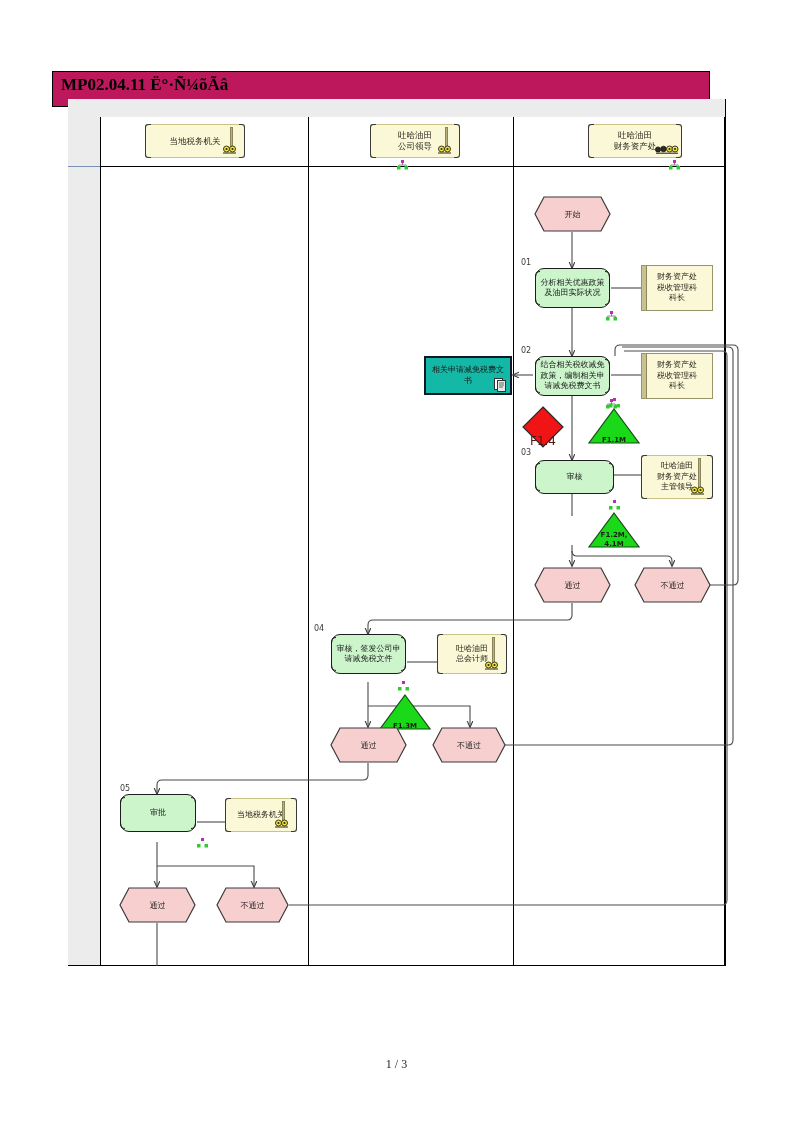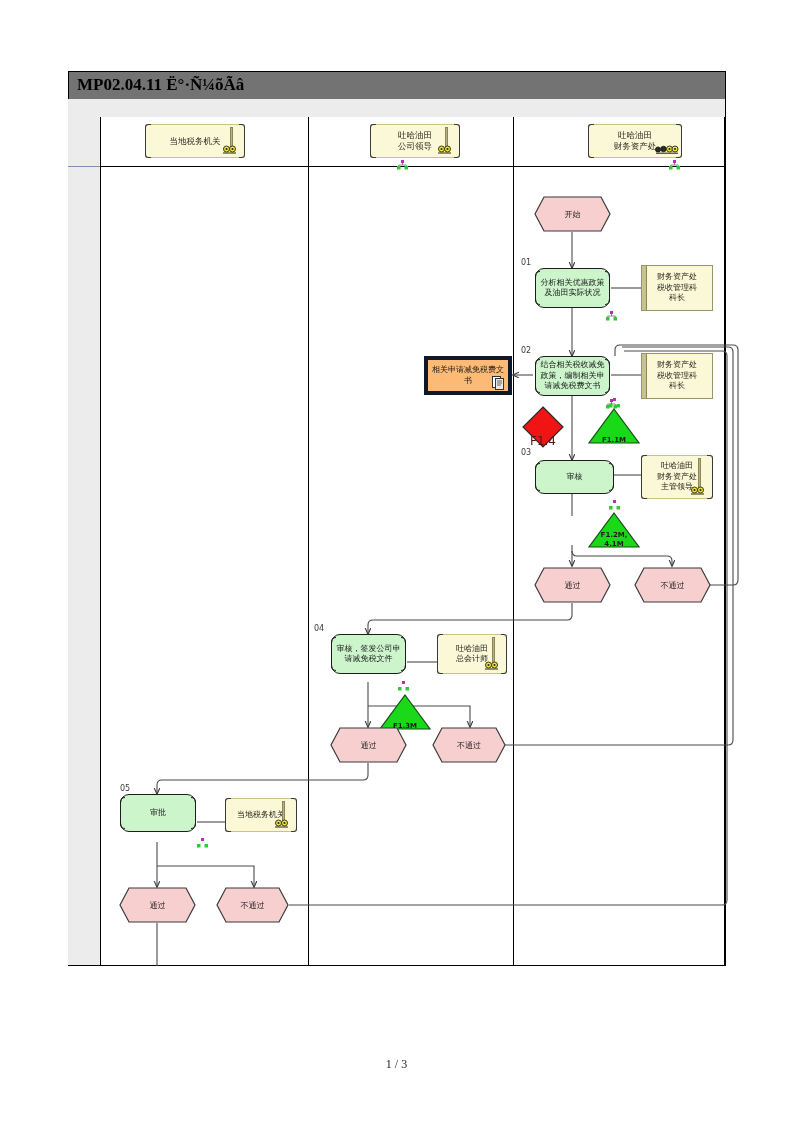--- a/index.html
+++ b/index.html
@@ -17,30 +17,30 @@
   #page {
     position: absolute;
     left: 0; top: 0;
     width: 793px;
     height: 1122px;
     background: #ffffff;
   }
   
   #title-bar {
     position: absolute;
-    left: 68px;
+    left: 52px;
     top: 71px;
     width: 658px;
     height: 36px;
     border-top: 1.5px solid #000;
     border-left: 1.5px solid #000;
     border-right: 1.5px solid #000;
     border-bottom: 1.5px solid #000;
     box-sizing: border-box;
-    background: #737373;
+    background: #be185d;
   }
   #title-text {
     position: absolute;
     left: 8px;
     top: 3px;
     font-family: "Liberation Serif", serif;
     font-weight: bold;
     font-size: 17px;
     color: #000;
     white-space: nowrap;
@@ -216,22 +216,22 @@
     top: -1px;
     width: 6px;
     height: calc(100% + 2px);
     box-sizing: border-box;
     border-top: 1.3px solid #3a3a3a;
     border-bottom: 1.3px solid #3a3a3a;
   }
   .role-round .bracket-l { left: -1px; border-left: 1.3px solid #3a3a3a; border-radius: 3px 0 0 3px; }
   .role-round .bracket-r { right: -1px; border-right: 1.3px solid #3a3a3a; border-radius: 0 3px 3px 0; }
   .doc {
-    background: #fdba74;
-    border: 4px solid #0f172a;
+    background: #14b8a6;
+    border: 2px solid #0f172a;
     display: flex;
     align-items: center;
     justify-content: center;
     text-align: center;
     font-family: "DejaVu Sans", sans-serif;
     font-size: 8px;
     line-height: 10.5px;
     color: #1a1a1a;
     white-space: pre-line;
     padding: 0 2px;

